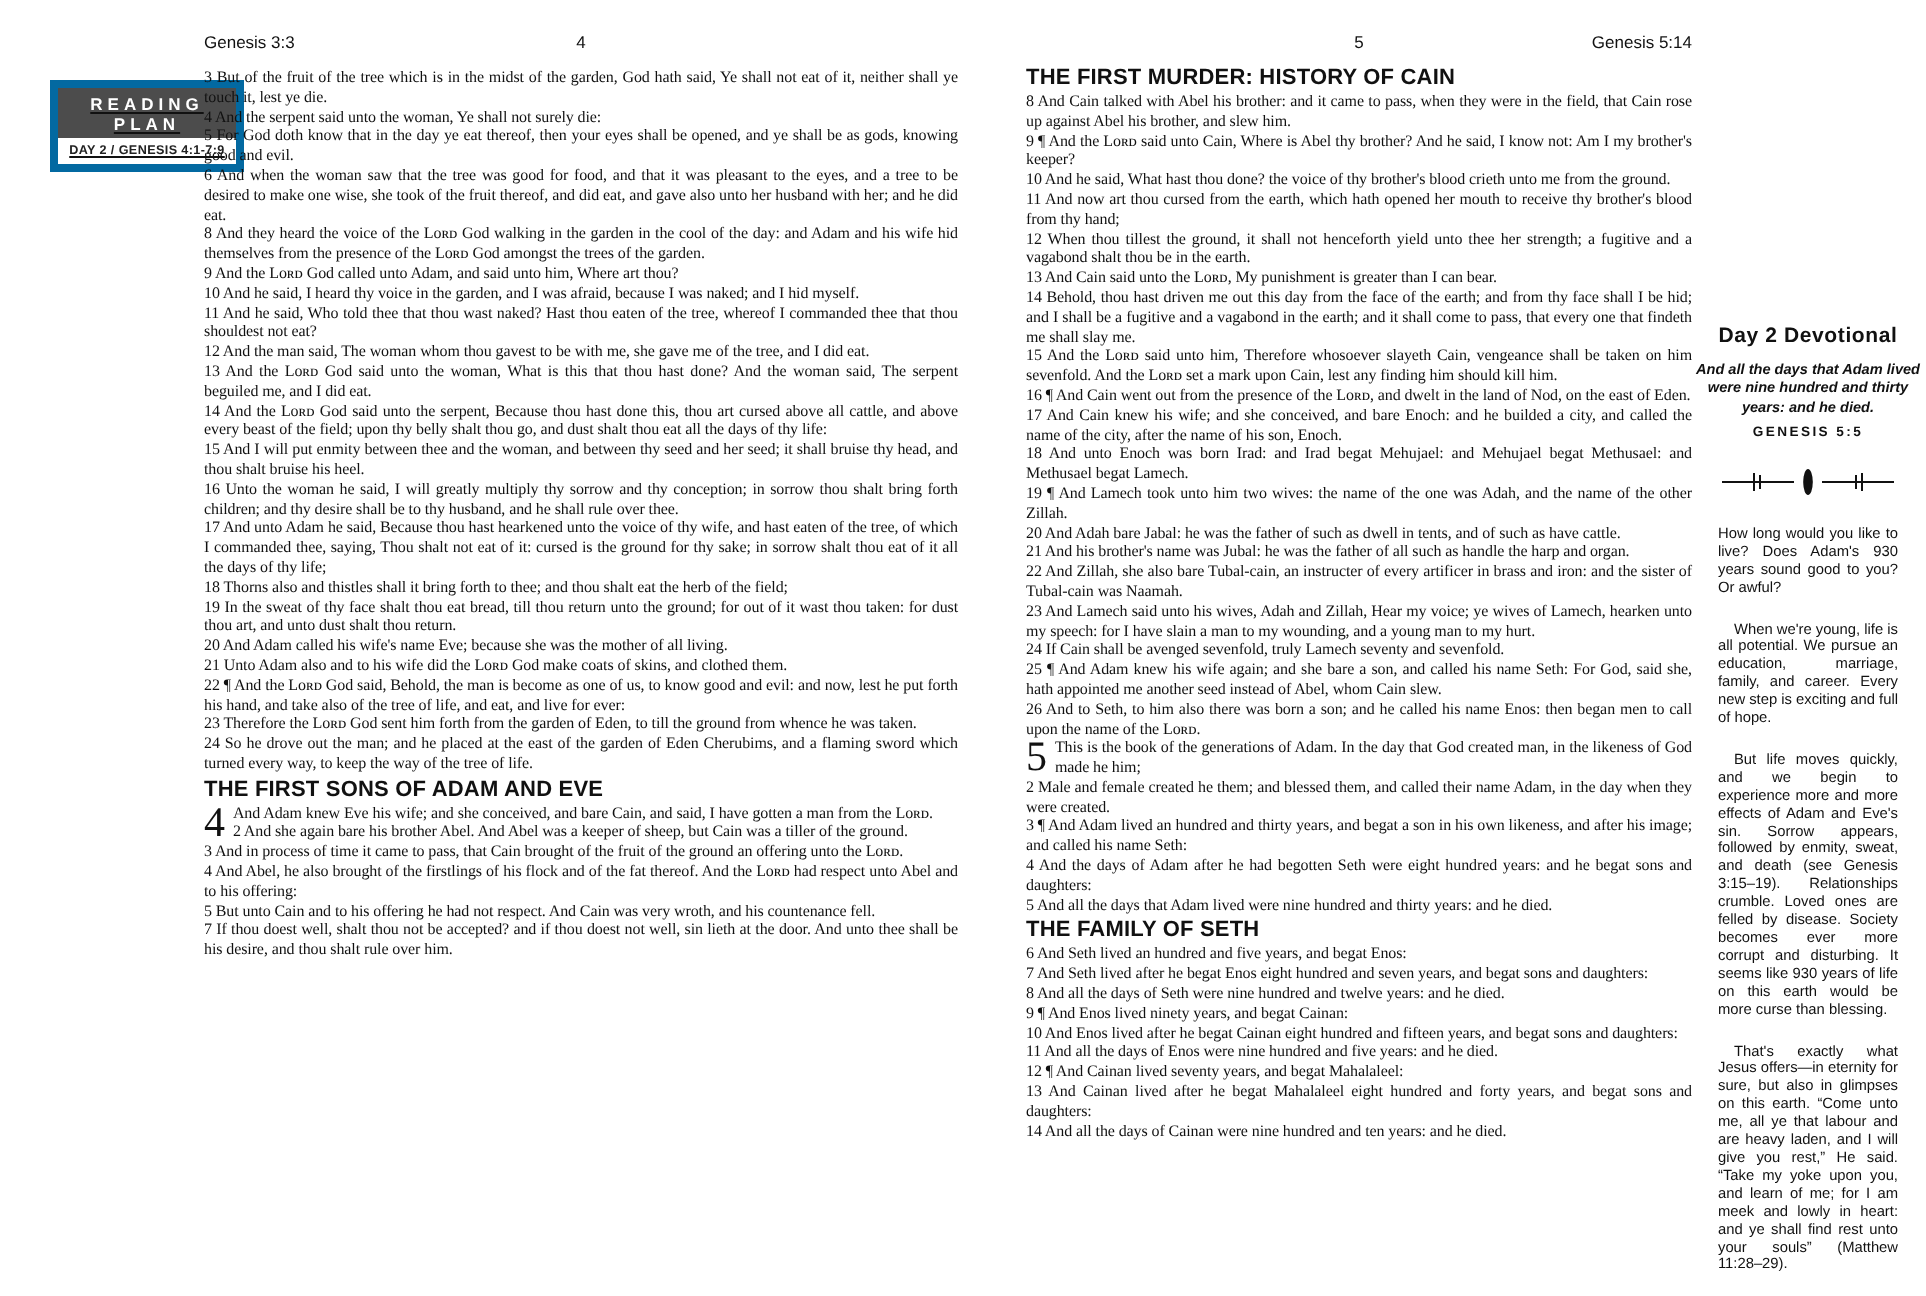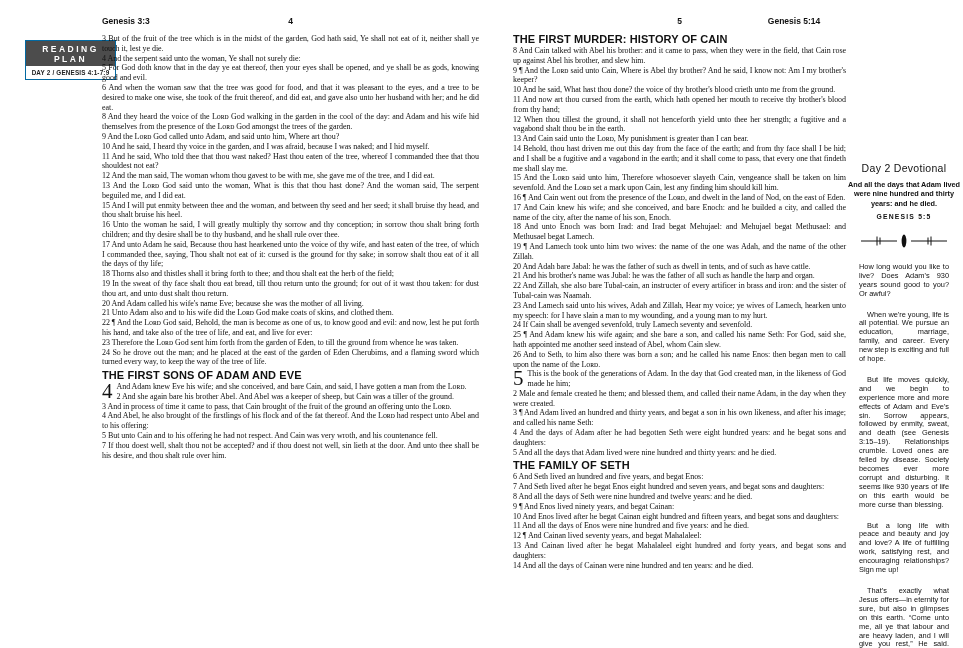--- a/index.html
+++ b/index.html
@@ -6,44 +6,44 @@
   body{width:963px;height:648px;background:#ffffff;overflow:hidden;position:relative;
        font-family:"Liberation Serif","DejaVu Serif",serif;color:#111;}
   .spread{position:absolute;inset:0;background:#fff;}
 
   
   .page{position:absolute;top:16px;}
   .page-left{left:102px;width:377px;}
   .page-right{left:513px;width:333px;}
   .page-header{display:flex;align-items:baseline;
        font-family:"Liberation Sans","DejaVu Sans",sans-serif;
-       font-weight:bold;font-size:8.5px;margin-bottom:8px;gap:48px;}
+       font-weight:normal;font-size:8.5px;margin-bottom:8px;gap:48px;}
   .page-header .ref{width:33%;}
   .page-header .pnum{width:34%;text-align:center;}
-  .page-header .ref.right{}
+  .page-header .ref.right{text-align:right;}
   .page-header .spacer{width:33%;}
 
   .verse{margin:0;font-size:8px;line-height:9.8px;text-align:justify;letter-spacing:-0.05px;}
   .section-heading{font-family:"Liberation Sans","DejaVu Sans",sans-serif;
        font-weight:bold;font-size:11px;line-height:10px;margin:3px 0 2px 0;letter-spacing:0.1px;}
   .chapter-open .dropcap{float:left;font-size:21px;line-height:17.5px;padding:1px 4px 0 0;
        font-family:"Liberation Serif","DejaVu Serif",serif;}
 
   
-  .reading-plan{position:absolute;left:25px;top:40px;width:89px;border:1px solid #0369a1;background:#fff;
-       font-family:"Liberation Sans","DejaVu Sans",sans-serif;}
+  .reading-plan{position:absolute;left:25px;top:40px;width:89px;border:4px solid #0369a1;background:#fff;
+       font-family:"Liberation Sans","DejaVu Sans",sans-serif;text-decoration:underline;}
   .rp-header{background:#4c4c4c;color:#fff;font-weight:bold;font-size:8.5px;letter-spacing:2.5px;
        text-align:center;padding:3px 0 2px 0;}
   .rp-sub{font-weight:bold;font-size:6.3px;color:#222;text-align:center;padding:3px 1px;letter-spacing:0.2px;}
 
   
   .devotional{position:absolute;left:847px;top:162px;width:114px;
        font-family:"Liberation Sans","DejaVu Sans",sans-serif;color:#111;}
-  .devo-title{font-weight:normal;font-size:10.5px;text-align:center;letter-spacing:0.3px;margin-bottom:6px;}
-  .devo-quote{font-weight:bold;font-size:7.3px;line-height:9.3px;text-align:center;}
+  .devo-title{font-weight:bold;font-size:10.5px;text-align:center;letter-spacing:0.3px;margin-bottom:6px;}
+  .devo-quote{font-style:italic;font-weight:bold;font-size:7.3px;line-height:9.3px;text-align:center;}
   .devo-ref{font-weight:bold;font-size:6.8px;text-align:center;letter-spacing:1.2px;margin-top:5px;}
   .devo-ornament{display:block;margin:13px auto 14px auto;}
   .devo-body p{margin:12px;font-size:7.4px;line-height:8.9px;text-align:justify;}
   .devo-body p + p{text-indent:8px;}
 </style>
 </head>
 <body>
 
 <div class="spread">
 
@@ -62,20 +62,21 @@
         <p class="verse">3 But of the fruit of the tree which is in the midst of the garden, God hath said, Ye shall not eat of it, neither shall ye touch it, lest ye die.</p>
         <p class="verse">4 And the serpent said unto the woman, Ye shall not surely die:</p>
         <p class="verse">5 For God doth know that in the day ye eat thereof, then your eyes shall be opened, and ye shall be as gods, knowing good and evil.</p>
         <p class="verse">6 And when the woman saw that the tree was good for food, and that it was pleasant to the eyes, and a tree to be desired to make one wise, she took of the fruit thereof, and did eat, and gave also unto her husband with her; and he did eat.</p>
         <p class="verse">8 And they heard the voice of the Lᴏʀᴅ God walking in the garden in the cool of the day: and Adam and his wife hid themselves from the presence of the Lᴏʀᴅ God amongst the trees of the garden.</p>
         <p class="verse">9 And the Lᴏʀᴅ God called unto Adam, and said unto him, Where art thou?</p>
         <p class="verse">10 And he said, I heard thy voice in the garden, and I was afraid, because I was naked; and I hid myself.</p>
         <p class="verse">11 And he said, Who told thee that thou wast naked? Hast thou eaten of the tree, whereof I commanded thee that thou shouldest not eat?</p>
         <p class="verse">12 And the man said, The woman whom thou gavest to be with me, she gave me of the tree, and I did eat.</p>
         <p class="verse">13 And the Lᴏʀᴅ God said unto the woman, What is this that thou hast done? And the woman said, The serpent beguiled me, and I did eat.</p>
+        <p class="verse">14 And the Lᴏʀᴅ God said unto the serpent, Because thou hast done this, thou art cursed above all cattle, and above every beast of the field; upon thy belly shalt thou go, and dust shalt thou eat all the days of thy life:</p>
         <p class="verse">15 And I will put enmity between thee and the woman, and between thy seed and her seed; it shall bruise thy head, and thou shalt bruise his heel.</p>
         <p class="verse">16 Unto the woman he said, I will greatly multiply thy sorrow and thy conception; in sorrow thou shalt bring forth children; and thy desire shall be to thy husband, and he shall rule over thee.</p>
         <p class="verse">17 And unto Adam he said, Because thou hast hearkened unto the voice of thy wife, and hast eaten of the tree, of which I commanded thee, saying, Thou shalt not eat of it: cursed is the ground for thy sake; in sorrow shalt thou eat of it all the days of thy life;</p>
         <p class="verse">18 Thorns also and thistles shall it bring forth to thee; and thou shalt eat the herb of the field;</p>
         <p class="verse">19 In the sweat of thy face shalt thou eat bread, till thou return unto the ground; for out of it wast thou taken: for dust thou art, and unto dust shalt thou return.</p>
         <p class="verse">20 And Adam called his wife's name Eve; because she was the mother of all living.</p>
         <p class="verse">21 Unto Adam also and to his wife did the Lᴏʀᴅ God make coats of skins, and clothed them.</p>
         <p class="verse">22 ¶ And the Lᴏʀᴅ God said, Behold, the man is become as one of us, to know good and evil: and now, lest he put forth his hand, and take also of the tree of life, and eat, and live for ever:</p>
         <p class="verse">23 Therefore the Lᴏʀᴅ God sent him forth from the garden of Eden, to till the ground from whence he was taken.</p>
         <p class="verse">24 So he drove out the man; and he placed at the east of the garden of Eden Cherubims, and a flaming sword which turned every way, to keep the way of the tree of life.</p>
@@ -146,19 +147,18 @@
         <line x1="20" y1="4.5" x2="20" y2="11.5"></line>
         <line x1="68" y1="4.5" x2="68" y2="11.5"></line>
         <line x1="71" y1="3.5" x2="71" y2="12.5"></line>
       </g>
       <ellipse cx="44" cy="8" rx="2.4" ry="6.5" fill="#111"></ellipse>
     </svg>
     <div class="devo-body">
         <p>How long would you like to live? Does Adam's 930 years sound good to you? Or awful?</p>
         <p>When we're young, life is all potential. We pursue an education, marriage, family, and career. Every new step is exciting and full of hope.</p>
         <p>But life moves quickly, and we begin to experience more and more effects of Adam and Eve's sin. Sorrow appears, followed by enmity, sweat, and death (see Genesis 3:15–19). Relationships crumble. Loved ones are felled by disease. Society becomes ever more corrupt and disturbing. It seems like 930 years of life on this earth would be more curse than blessing.</p>
-        <p>But a long life with peace and beauty and joy and love? A life of fulfilling work, satisfying rest, and encouraging relationships? Sign me up!</p>
         <p>That's exactly what Jesus offers—in eternity for sure, but also in glimpses on this earth. “Come unto me, all ye that labour and are heavy laden, and I will give you rest,” He said. “Take my yoke upon you, and learn of me; for I am meek and lowly in heart: and ye shall find rest unto your souls” (Matthew 11:28–29).</p>
         <p>As you read through scripture and these devotions this year, watch for every blessing God offers His people through His Son, Jesus Christ. You'll be amazed at His love for you!</p>
       </div>
   </div>
 
 </div>
 
 </body></html>

